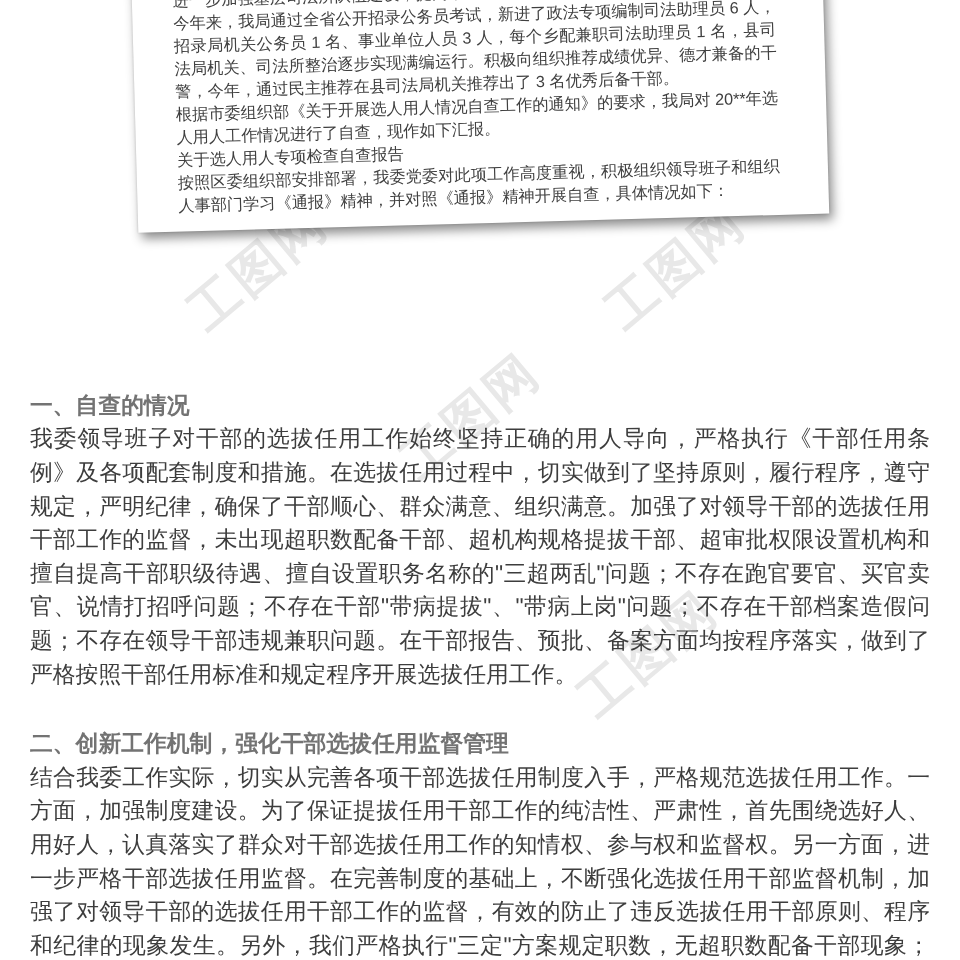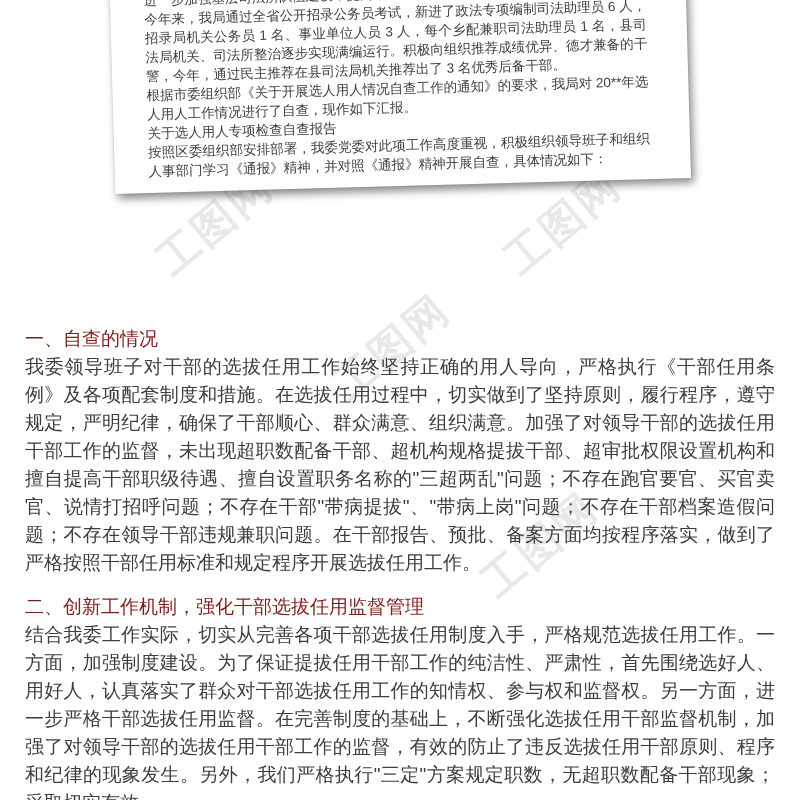--- a/index.html
+++ b/index.html
@@ -52,24 +52,24 @@
   
   .main-text {
     position:absolute;
     left:25px; top:325px;
     width:750px;
     z-index:1;
   }
   .main-text .sec-heading {
     font-size:19px;
     line-height:28px;
-    color:#7f1d1d;
-    font-weight:normal;
+    color:#737373;
+    font-weight:bold;
   }
-  .main-text .sec-heading.second { margin-top:16px; }
+  .main-text .sec-heading.second { margin-top:30px; }
   .main-text p {
     font-size:19px;
     line-height:28px;
     color:#3d3d3d;
     text-align:justify;
     text-justify:inter-ideograph;
   }
 </style>
 </head>
 <body>

